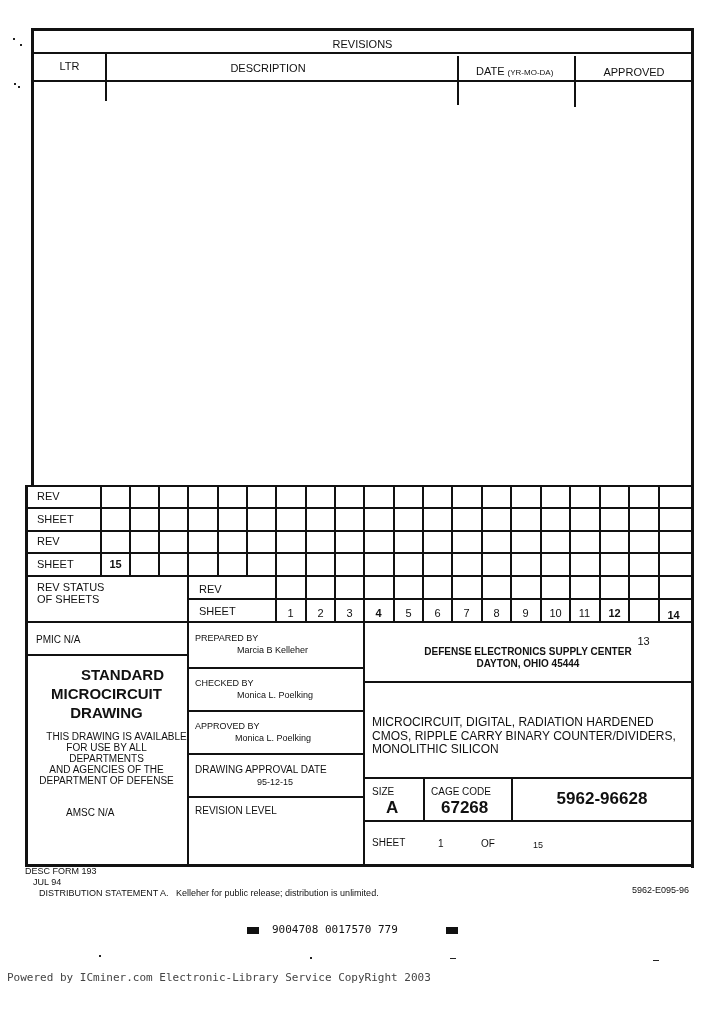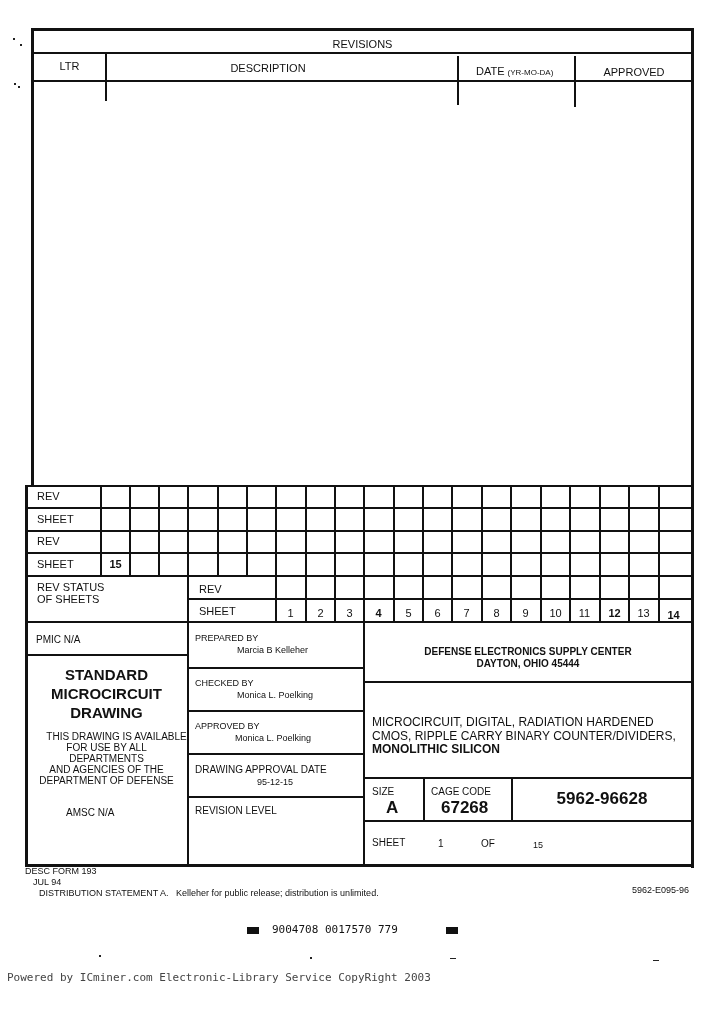--- a/index.html
+++ b/index.html
@@ -91,30 +91,30 @@
   <div class="cell-num" style="left:335px;">3</div>
   <div class="cell-num b" style="left:364px;">4</div>
   <div class="cell-num" style="left:394px;">5</div>
   <div class="cell-num" style="left:423px;">6</div>
   <div class="cell-num" style="left:452px;">7</div>
   <div class="cell-num" style="left:482px;">8</div>
   <div class="cell-num" style="left:511px;">9</div>
   <div class="cell-num" style="left:541px;">10</div>
   <div class="cell-num" style="left:570px;">11</div>
   <div class="cell-num b" style="left:600px;">12</div>
-  <div class="cell-num" style="left:629px;">13</div>
+  <div class="cell-num" style="left:629px;margin-top:28px;">13</div>
   <div class="cell-num b" style="left:659px; top:609px;">14</div>
 </div>
 
 <div>
 
   <div class="t" style="left:36px; top:634px; font-size:10px;">PMIC N/A</div>
   <div class="hl" style="left:25px; top:654px; width:163px;"></div>
 
-  <div class="t c b" style="left:25px; width:163px; top:666px; font-size:15px; line-height:17px;">STANDARD</div>
+  <div class="t c b" style="left:25px; width:163px; top:666px; font-size:15px; line-height:17px;padding-left:16px;">STANDARD</div>
   <div class="t c b" style="left:25px; width:163px; top:685px; font-size:15px; line-height:17px;">MICROCIRCUIT</div>
   <div class="t c b" style="left:25px; width:163px; top:704px; font-size:15px; line-height:17px;">DRAWING</div>
 
   <div class="t c" style="left:25px; width:183px; top:731px; font-size:10px; line-height:11px;">THIS DRAWING IS AVAILABLE</div>
   <div class="t c" style="left:25px; width:163px; top:742px; font-size:10px; line-height:11px;">FOR USE BY ALL</div>
   <div class="t c" style="left:25px; width:163px; top:753px; font-size:10px; line-height:11px;">DEPARTMENTS</div>
   <div class="t c" style="left:25px; width:163px; top:764px; font-size:10px; line-height:11px;">AND AGENCIES OF THE</div>
   <div class="t c" style="left:25px; width:163px; top:775px; font-size:10px; line-height:11px;">DEPARTMENT OF DEFENSE</div>
 
   <div class="t" style="left:66px; top:807px; font-size:10px;">AMSC N/A</div>
@@ -139,21 +139,21 @@
   <div class="hl" style="left:188px; top:796px; width:176px;"></div>
 
   <div class="t" style="left:195px; top:805px; font-size:10px;">REVISION LEVEL</div>
 
   <div class="t c b" style="left:364px; width:328px; top:646px; font-size:10px;">DEFENSE ELECTRONICS SUPPLY CENTER</div>
   <div class="t c b" style="left:364px; width:328px; top:658px; font-size:10px;">DAYTON, OHIO  45444</div>
   <div class="hl" style="left:364px; top:681px; width:328px;"></div>
 
   <div class="t" style="left:372px; top:715px; font-size:12px; line-height:14px;">MICROCIRCUIT, DIGITAL, RADIATION HARDENED</div>
   <div class="t" style="left:372px; top:729px; font-size:12px; line-height:14px;">CMOS, RIPPLE CARRY BINARY COUNTER/DIVIDERS,</div>
-  <div class="t" style="left:372px; top:742px; font-size:12px; line-height:14px;font-weight:bold;">MONOLITHIC SILICON</div>
+  <div class="t" style="left:372px; top:742px; font-size:12px; line-height:14px;">MONOLITHIC SILICON</div>
   <div class="hl" style="left:364px; top:777px; width:328px;"></div>
 
   <div class="t" style="left:372px; top:786px; font-size:10px;">SIZE</div>
   <div class="t b" style="left:386px; top:799px; font-size:17px; line-height:18px;">A</div>
   <div class="vl" style="left:423px; top:777px; height:43px;"></div>
 
   <div class="t" style="left:431px; top:786px; font-size:10px;">CAGE CODE</div>
   <div class="t b" style="left:441px; top:799px; font-size:17px; line-height:18px;">67268</div>
   <div class="vl" style="left:511px; top:777px; height:43px;"></div>
 

